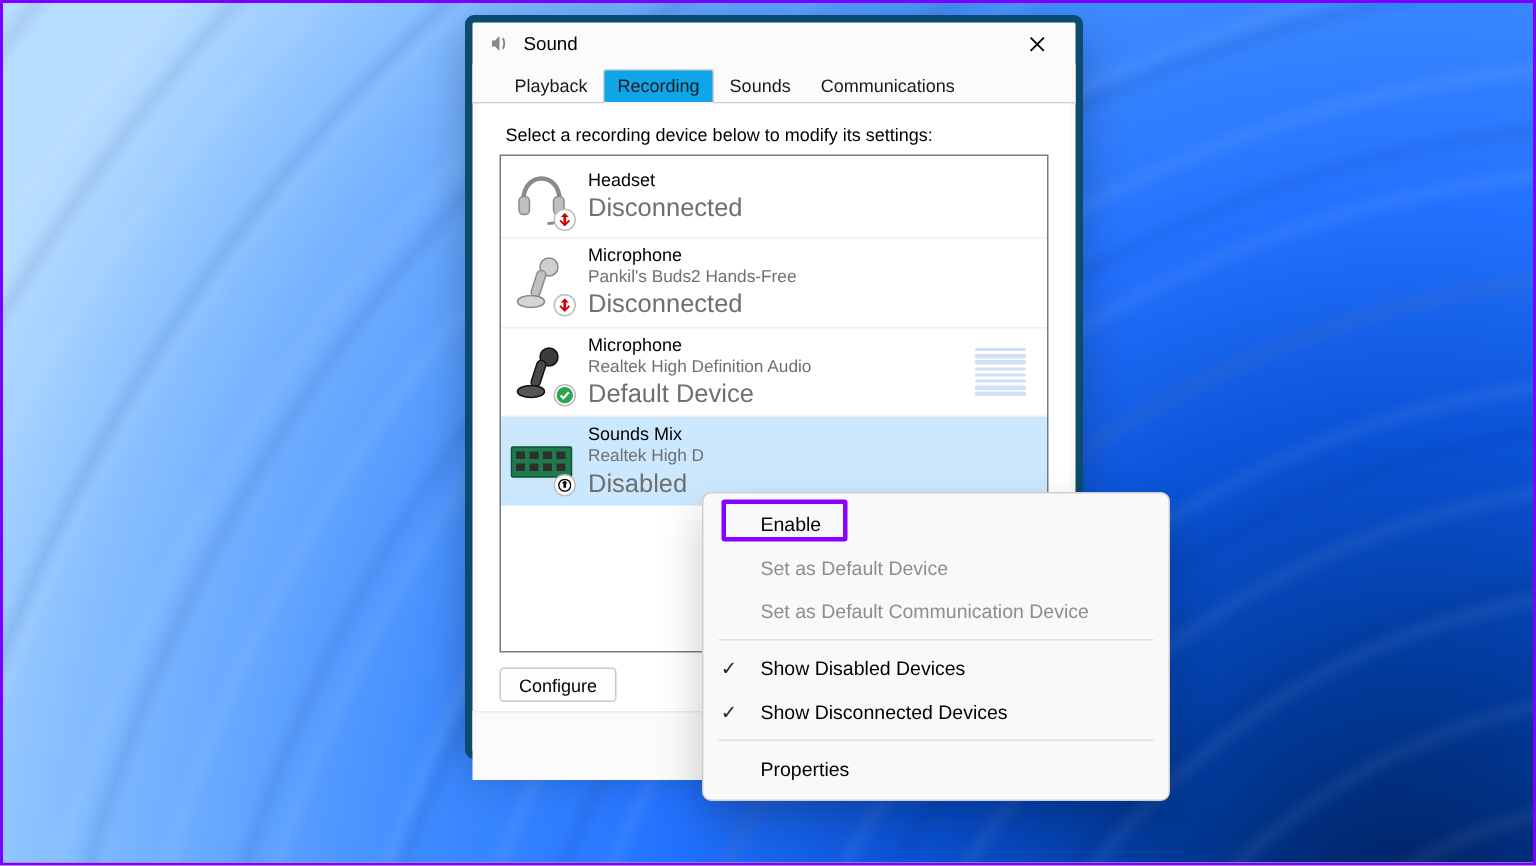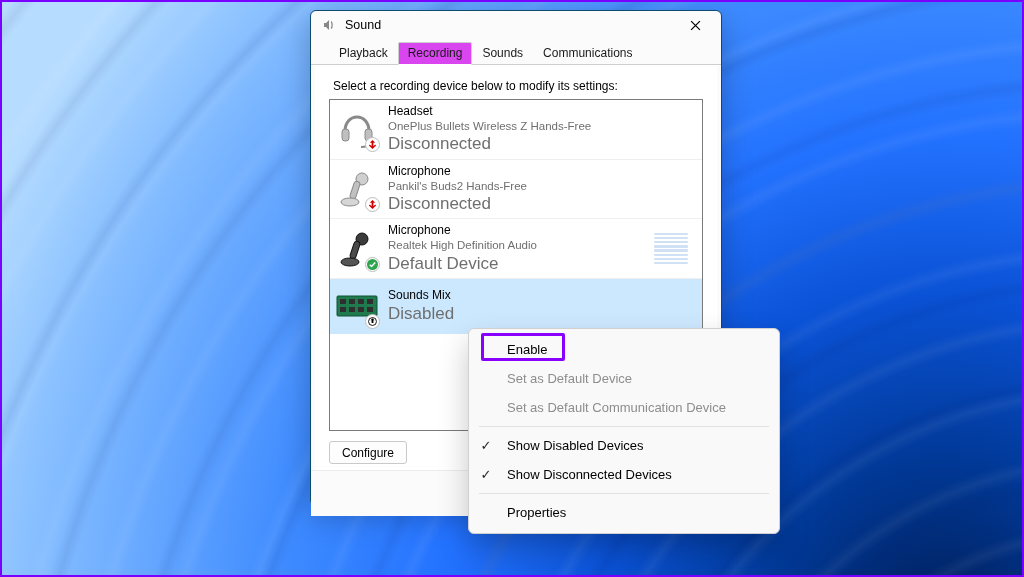--- a/index.html
+++ b/index.html
@@ -45,21 +45,21 @@
   }
 
   
   .dialog {
     position: absolute;
     left: 308px;
     top: 8px;
     width: 412px;
     height: 496px;
     background: #fbfbfb;
-    border: 1px solid #0c4a6e;
+    border: 5px solid #0c4a6e;
     border-radius: 6px;
     box-shadow: 0 10px 30px rgba(0,0,0,.25);
     display: flex;
     flex-direction: column;
   }
   .titlebar {
     height: 34px;
     display: flex;
     align-items: center;
     padding: 0 6px 0 10px;
@@ -92,21 +92,21 @@
   .tab {
     padding: 3px 9px 4px 9px;
     font-size: 12px;
     color: #1a1a1a;
     position: relative;
     bottom: -1px;
     border: 1px solid transparent;
     cursor: pointer;
   }
   .tab.active {
-    background: #d946ef;
+    background: #0ea5e9;
     border: 1px solid #cfcfcf;
     border-bottom-color: #fff;
     border-top-left-radius: 2px;
     border-top-right-radius: 2px;
   }
 
   .content {
     flex: 1;
     background: #fff;
     margin: 0 4px;
@@ -279,21 +279,20 @@
             <path fill="none" stroke="#8a8a8a" stroke-width="2" d="M32 33c0 4-4 5-8 5"></path>
           </svg>
           <span class="badge disconnected">
             <svg viewBox="0 0 10 10">
                 <path fill="#d40000" d="M5 0l3 3H6v4l2-2 1 1-4 4-4-4 1-1 2 2V3H2z"></path>
               </svg>
           </span>
         </div>
         <div class="device-text">
           <div class="device-name">Headset</div>
-          <div class="device-desc">OnePlus Bullets Wireless Z Hands-Free</div>
           <div class="device-status">Disconnected</div>
         </div>
       </div>
 
       <div class="device-item">
         <div class="device-icon">
           <svg viewBox="0 0 40 40" width="40" height="40">
             <ellipse cx="25" cy="10" rx="6" ry="6" fill="#cfcfcf" stroke="#8a8a8a"></ellipse>
             <rect x="15" y="12" width="6" height="18" rx="3" fill="#c0c0c0" stroke="#8a8a8a" transform="rotate(18 18 21)"></rect>
             <ellipse cx="13" cy="33" rx="9" ry="4" fill="#d6d6d6" stroke="#8a8a8a"></ellipse>
@@ -357,20 +356,21 @@
           </svg>
           <span class="badge disabled">
             <svg viewBox="0 0 10 10">
                 <circle cx="5" cy="5" r="4.4" fill="#fff" stroke="#000"></circle>
                 <path d="M5 1.4l2.2 2.2H6v3.2H4V3.6H2.8z" fill="#000"></path>
               </svg>
           </span>
         </div>
         <div class="device-text">
           <div class="device-name">Sounds Mix</div>
+          <div class="device-desc">Realtek High D</div>
           <div class="device-status">Disabled</div>
         </div>
       </div>
 
     </div>
 
     <div class="list-controls">
       <button class="win-btn">Configure</button>
       <span></span>
     </div>

